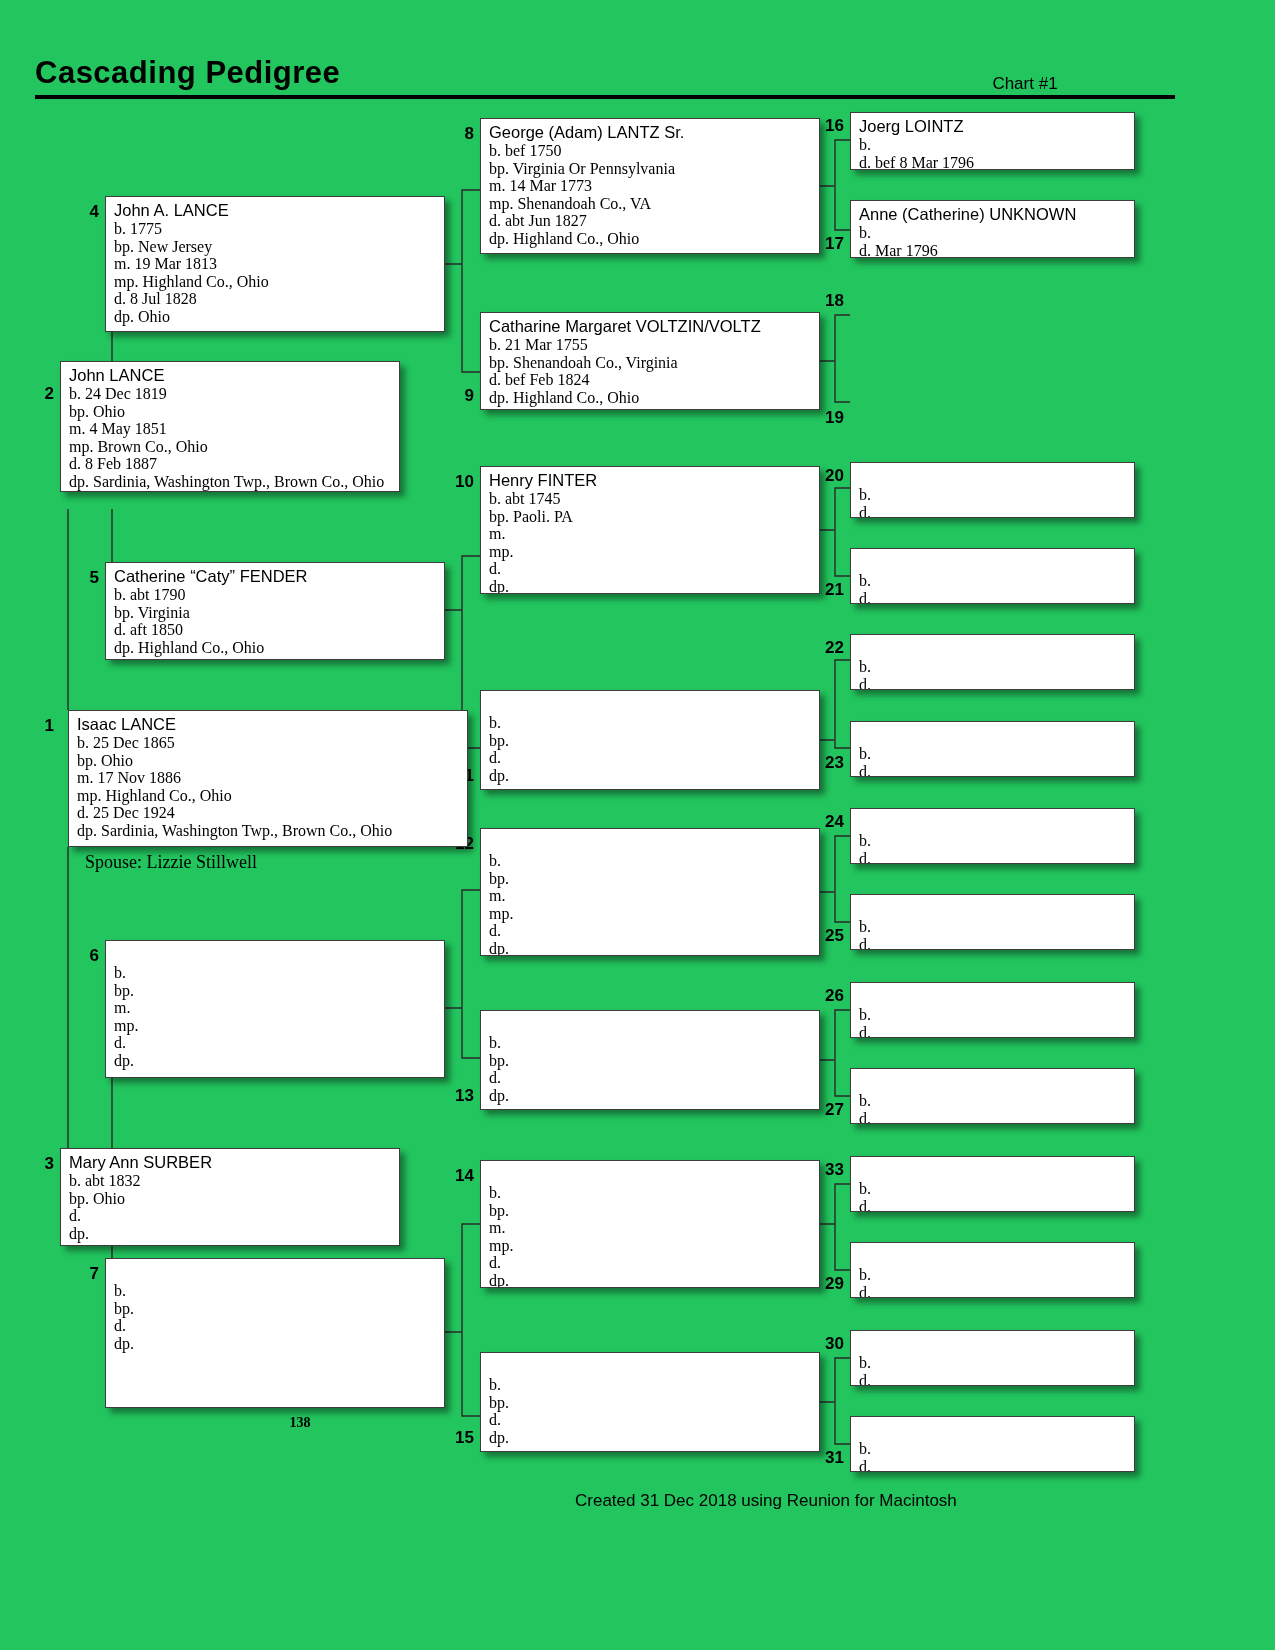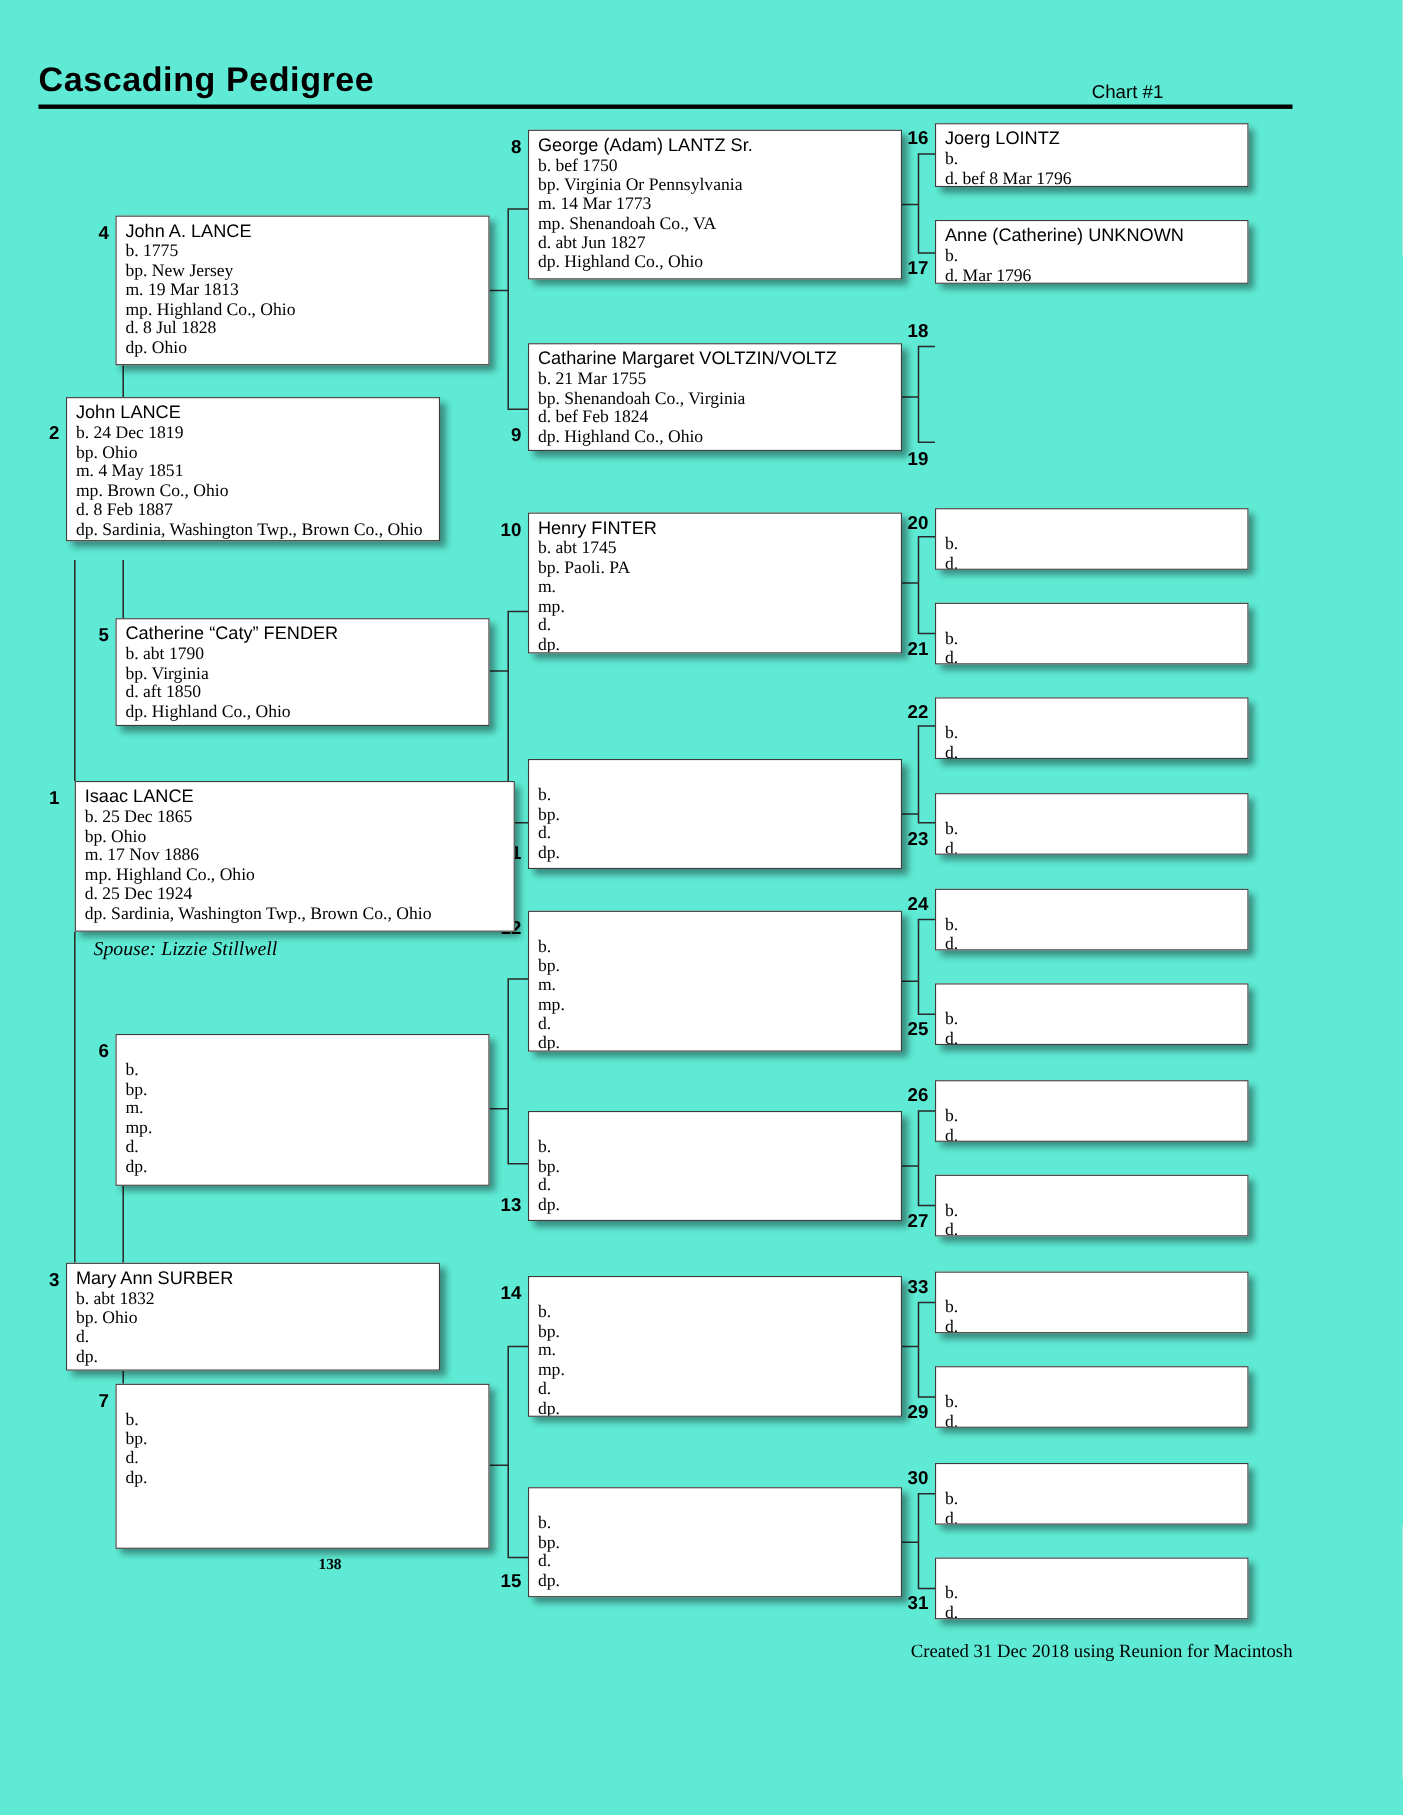--- a/index.html
+++ b/index.html
@@ -1,46 +1,46 @@
 <!DOCTYPE html>
 <html><head>
 <meta charset="utf-8">
 <style>
   html,body{margin:0;padding:0;background:#e8e8e8;}
   .page{
     position:relative;
     width:1275px;height:1650px;
     margin:0 auto;
-    background:#5eead4;
+    background:#22c55e;
     font-family:"Liberation Sans",sans-serif;
     color:#000;
     overflow:hidden;
   }
   .title{
     position:absolute;left:35px;top:55px;
     font-size:31px;font-weight:bold;letter-spacing:.5px;
   }
   .title-rule{
     position:absolute;left:35px;top:95px;width:1140px;height:4px;background:#000;
   }
   .chart-label{
     position:absolute;top:74px;left:875px;width:300px;
     text-align:center;font-size:17px;
   }
   .footer{
     position:absolute;top:1491px;left:575px;width:600px;
-    text-align:right;font-size:17px;font-family:Liberation Serif, serif;
+    font-size:17px;
   }
   .page-num{
     position:absolute;left:255px;top:1415px;width:90px;text-align:center;
     font-family:"Liberation Serif",serif;font-size:14px;font-weight:bold;
   }
   .spouse{
     position:absolute;left:85px;top:852px;
-    font-family:"Liberation Serif",serif;font-size:18px;font-style:italic;
+    font-family:"Liberation Serif",serif;font-size:18px;
   }
   .box{
     position:absolute;
     background:#fff;
     border:1.4px solid #3d3d3d;
     box-shadow:5px 5px 6px rgba(0,0,0,.40);
     box-sizing:border-box;
     padding:3px 6px 0 8px;
     overflow:hidden;
   }

